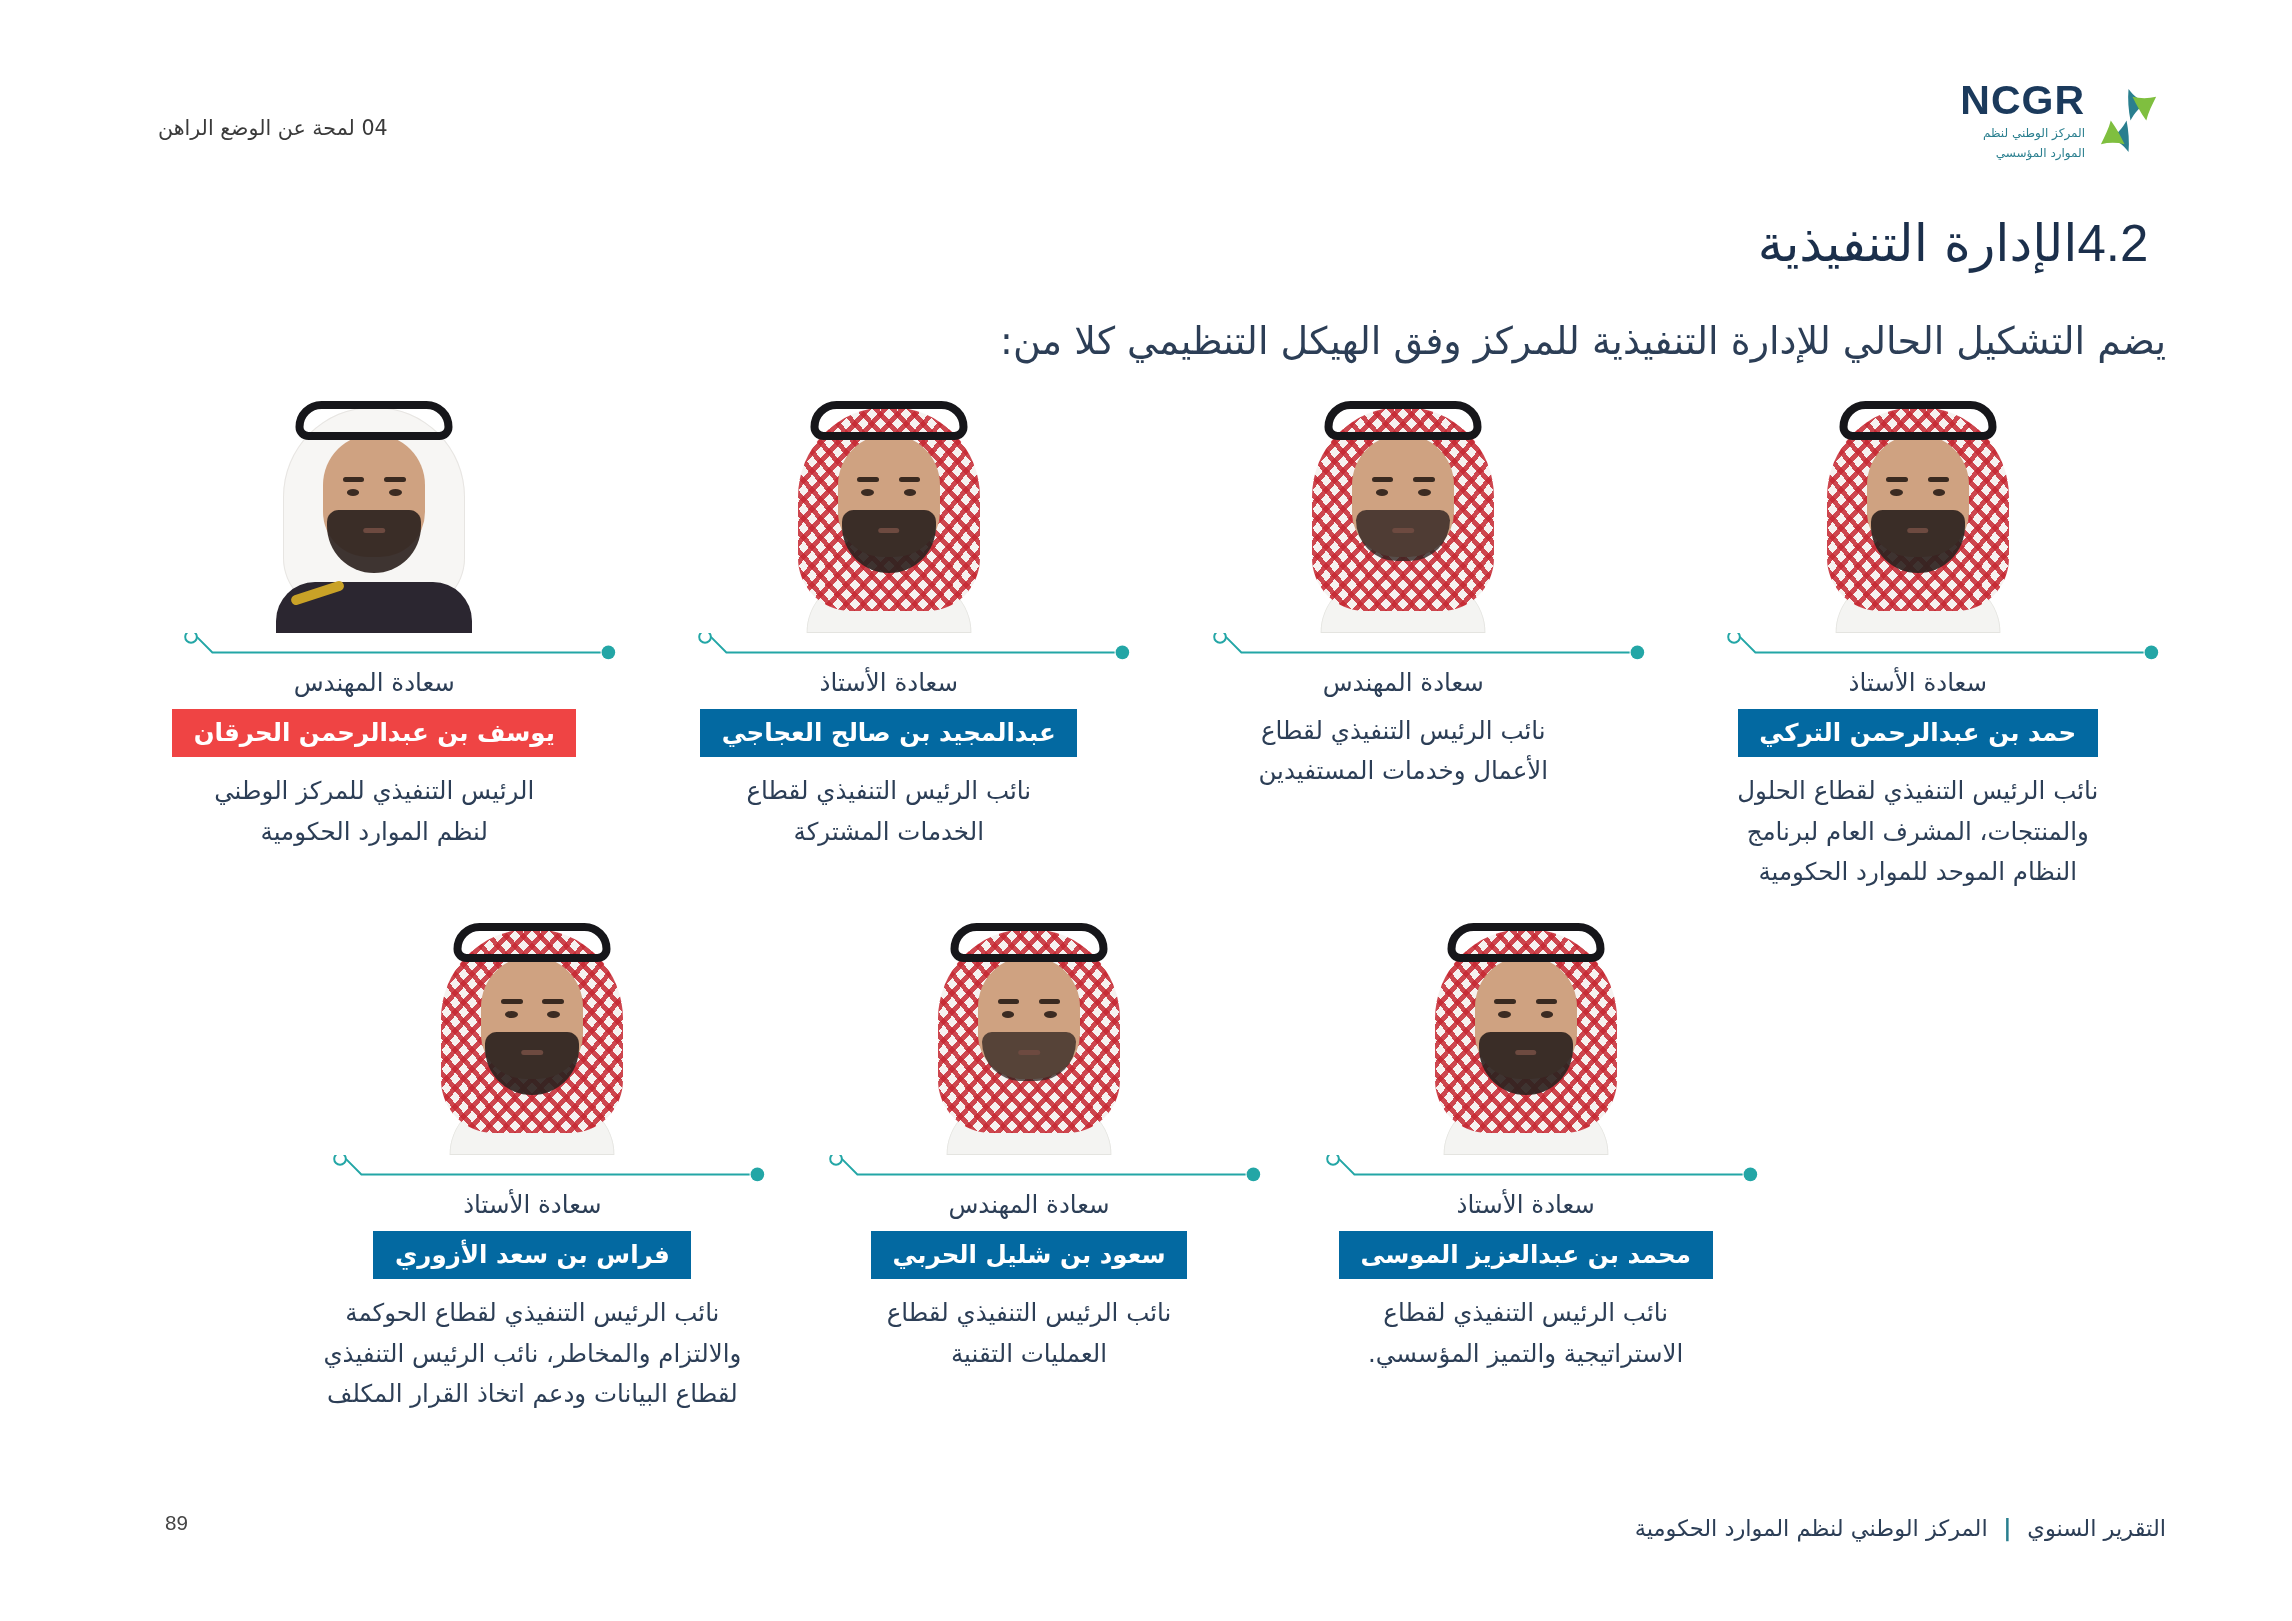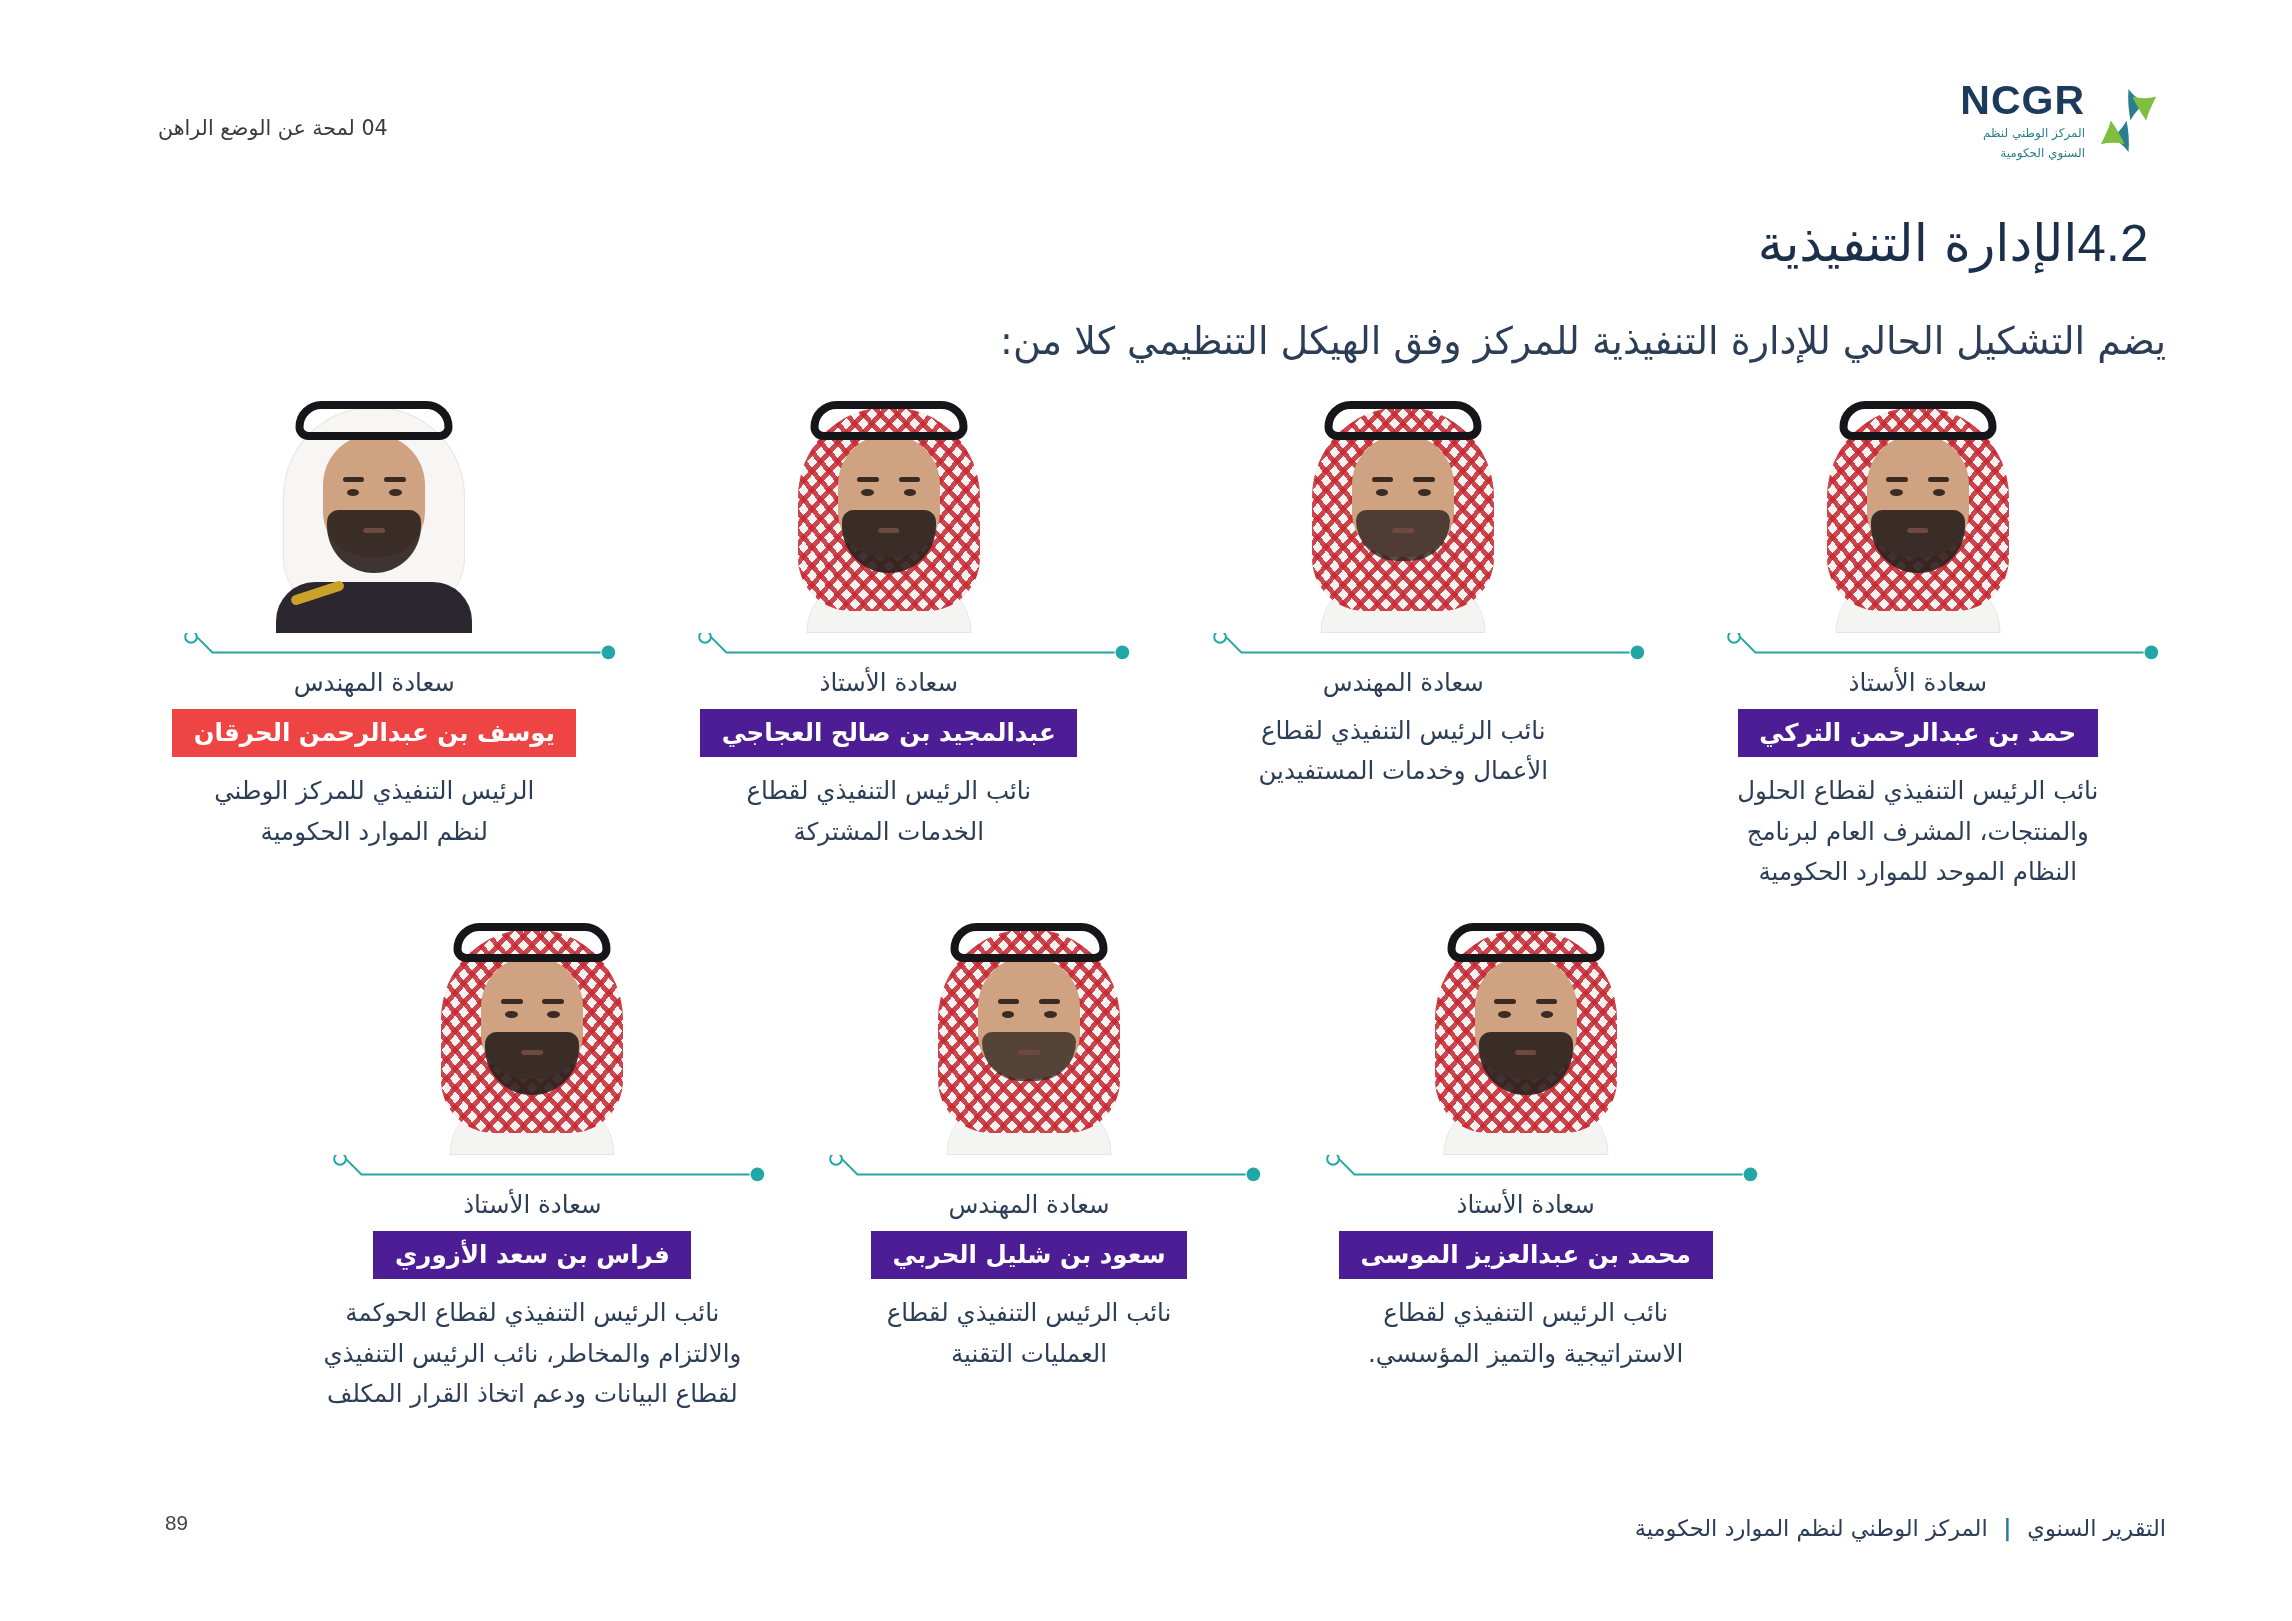--- a/index.html
+++ b/index.html
@@ -274,21 +274,21 @@
 
   .role-pre {
     font-size: 24.5px;
     color: #2c3e56;
     margin-top: 2px;
     direction: rtl;
     text-align: center;
   }
   .name-badge {
     margin-top: 11.8px;
-    background: #4c1d95;
+    background: #0369a1;
     color: #ffffff;
     font-size: 24.5px;
     font-weight: bold;
     padding: 8.8px 21.6px 10.8px;
     direction: rtl;
     white-space: nowrap;
   }
   .name-badge.purple { background: #ef4444; }
   .desc {
     margin-top: 13.7px;
@@ -329,21 +329,21 @@
 <body>
 
 <div class="page">
 
   <div class="header-tab">04 لمحة عن  الوضع الراهن</div>
 
   <div class="logo">
     <div class="logo-text">
       <div class="logo-main">NCGR</div>
       <div class="logo-sub">المركز الوطني لنظم</div>
-      <div class="logo-sub">السنوي الحكومية</div>
+      <div class="logo-sub">الموارد المؤسسي</div>
     </div>
     <div class="logo-mark">
       <svg width="71" height="71" viewBox="0 0 72 72">
         <g fill="#2a7f8f">
           <path d="M34 4 C40 12 46 16 52 18 C46 22 40 28 36 36 C34 26 33 14 34 4 Z"></path>
           <path d="M34 68 C28 60 22 56 16 54 C22 50 28 44 32 36 C34 46 35 58 34 68 Z"></path>
         </g>
         <g fill="#7fbf3f">
           <path d="M38 12 C46 14 54 14 62 12 C58 20 54 28 52 36 C46 28 42 20 38 12 Z"></path>
           <path d="M30 60 C22 58 14 58 6 60 C10 52 14 44 16 36 C22 44 26 52 30 60 Z"></path>

